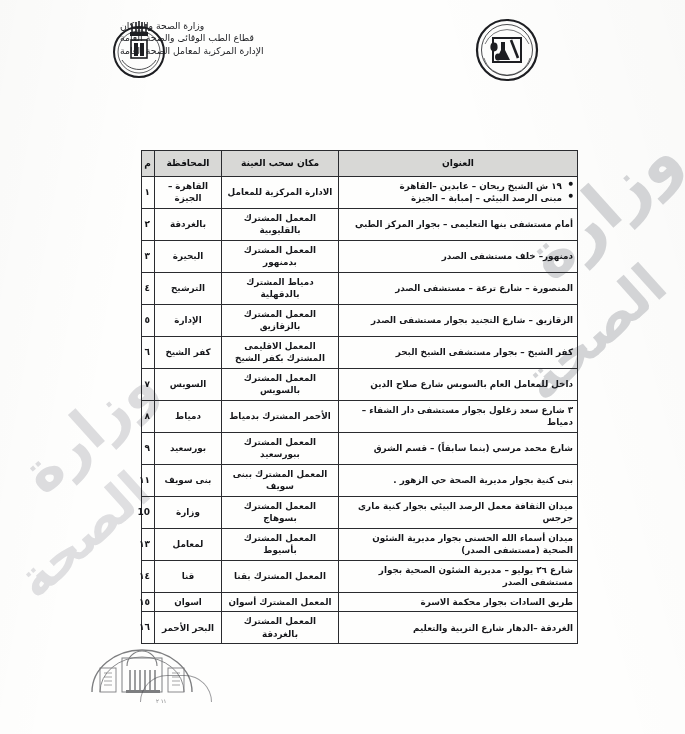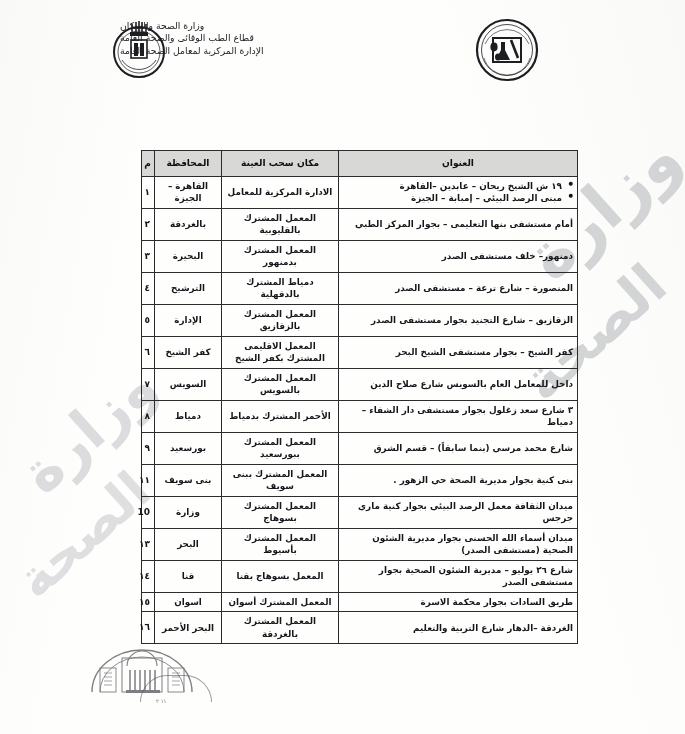--- a/index.html
+++ b/index.html
@@ -355,26 +355,26 @@
         </tr>
         <tr>
           <td class="addr">ميدان الثقافة معمل الرصد البيئي بجوار كنية ماري جرجس</td>
           <td class="place">المعمل المشترك بسوهاج</td>
           <td class="gov">وزارة</td>
           <td class="num">10</td>
         </tr>
         <tr>
           <td class="addr">ميدان أسماء الله الحسنى بجوار مديرية الشئون الصحية (مستشفى الصدر)</td>
           <td class="place">المعمل المشترك بأسيوط</td>
-          <td class="gov">البحر</td>
+          <td class="gov">لمعامل</td>
           <td class="num">١٣</td>
         </tr>
         <tr>
           <td class="addr">شارع ٢٦ يوليو – مديرية الشئون الصحية بجوار مستشفى الصدر</td>
-          <td class="place">المعمل بسوهاج بقنا</td>
+          <td class="place">المعمل المشترك بقنا</td>
           <td class="gov">قنا</td>
           <td class="num">١٤</td>
         </tr>
         <tr>
           <td class="addr">طريق السادات بجوار محكمة الاسرة</td>
           <td class="place">المعمل المشترك أسوان</td>
           <td class="gov">اسوان</td>
           <td class="num">١٥</td>
         </tr>
         <tr>

